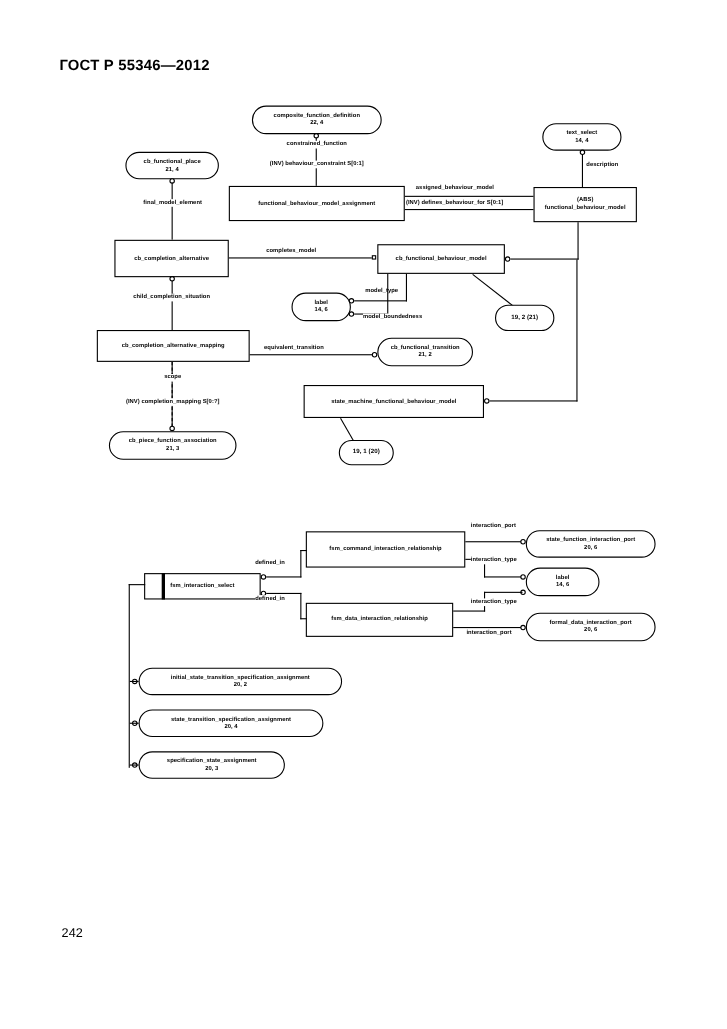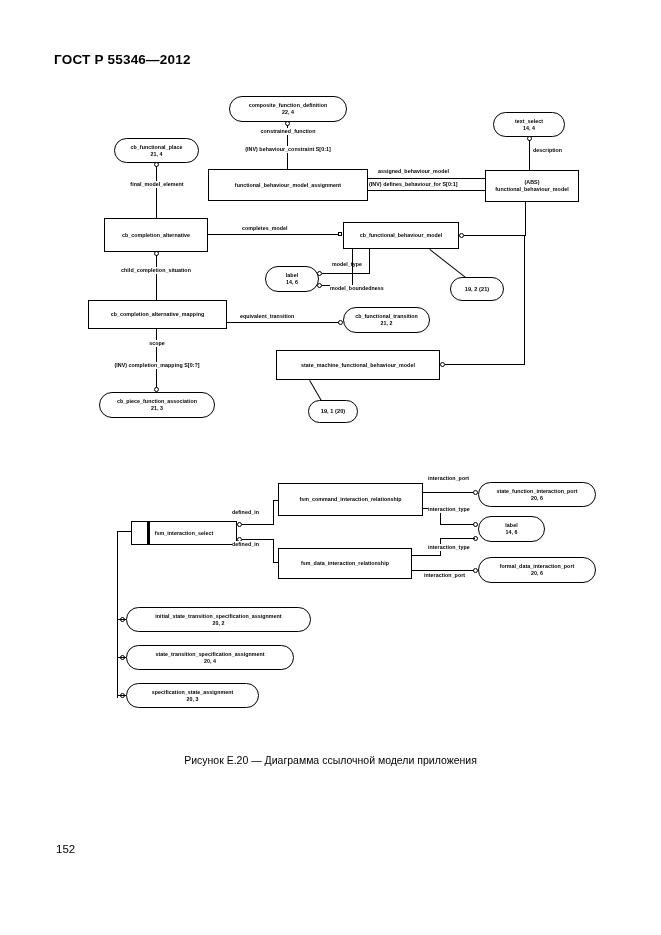--- a/index.html
+++ b/index.html
@@ -332,18 +332,17 @@
     <div class="lbl" style="left:424px; top:572px;">interaction_port</div>
     <div class="circ" style="left:473px; top:568px;"></div>
     <div class="node ref" style="left:478px; top:557px; width:118px; height:26px;">
       <span>formal_data_interaction_port</span>
       <span class="ln2">20, 6</span>
     </div>
 
   </div>
 
   <div class="caption">
-    <div>Рисунок Е.20 — Диаграмма ссылочной модели приложения</div>
   </div>
 
-  <div class="page-number">152</div>
+  <div class="page-number">242</div>
 
 </div>
 
 </body></html>

